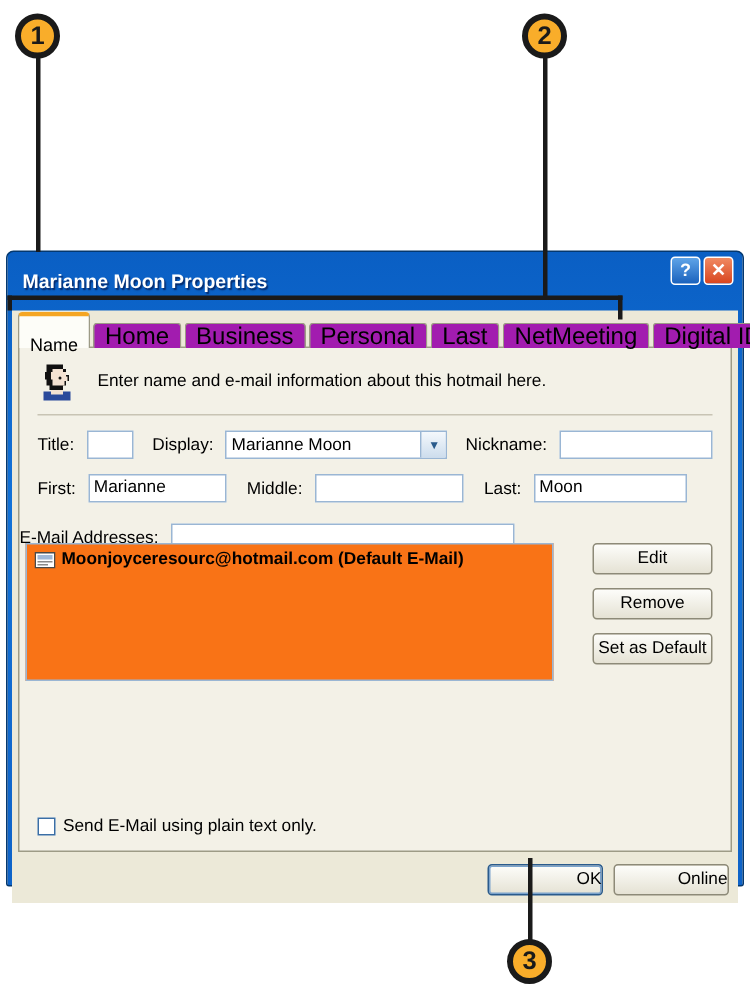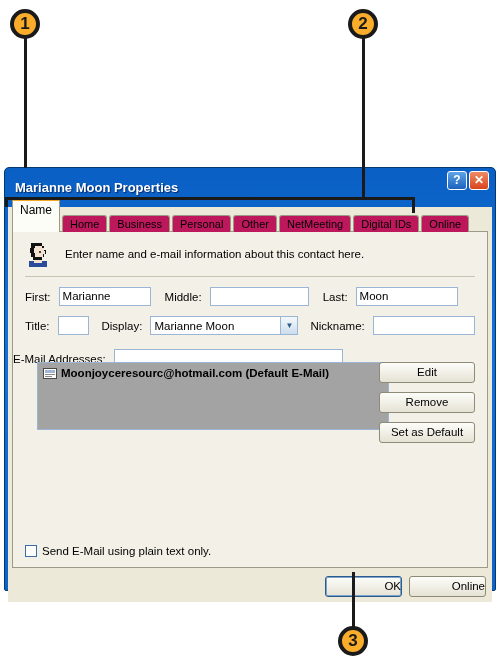--- a/index.html
+++ b/index.html
@@ -86,38 +86,38 @@
   
   .tabstrip {
     position: absolute;
     left: 4px; top: 4px; right: 4px;
     height: 21px;
     display: flex;
     align-items: flex-end;
     z-index: 3;
   }
   .tab {
-    background: #be185d;
+    background: #a21caf;
     border: 1px solid #9d9b86;
     border-bottom: none;
     border-radius: 3px 3px 0 0;
-    font-size: 11px;
+    font-size: 16px;
     color: #000;
     padding: 2px 7px 2px 7px;
     height: 17px;
     box-sizing: border-box;
     line-height: 13px;
     margin-right: 2px;
     white-space: nowrap;
   }
   .tab.active {
     background: #fdfdf8;
     border-top: 3px solid #f5a623;
-    height: 34px;
-    padding-top: 3px;
+    height: 24px;
+    padding-top: 13px;
     font-size: 12px;
     position: relative;
     z-index: 4;
   }
   .tabpanel {
     position: absolute;
     left: 4px; top: 24px; right: 4px; bottom: 34px;
     background: #f3f1e7;
     border: 1px solid #9d9b86;
     box-sizing: border-box;
@@ -166,23 +166,23 @@
     background: linear-gradient(180deg,#f4f8fc,#cddded);
     border-left: 1px solid #9ab6d4;
     display: flex; align-items: center; justify-content: center;
     color: #2a5b8c; font-size: 8px;
   }
 
   
   .email-row { display: flex; align-items: center; margin-top: 14px; font-size: 11.5px; }
   .listbox {
     position: absolute;
-    left: 24px; top: 130px;
-    width: 352px; height: 68px;
-    background: #a3a3a3;
+    left: 4px; top: 130px;
+    width: 352px; height: 92px;
+    background: #f97316;
     border: 1px solid #9ab6d4;
     box-sizing: border-box;
   }
   .list-item {
     display: flex; align-items: center;
     padding: 4px 0 0 5px;
     font-size: 11.5px;
     font-weight: bold;
     color: #000;
     white-space: nowrap;
@@ -199,21 +199,21 @@
     text-align: center;
     box-sizing: border-box;
     height: 21px;
     line-height: 19px;
   }
   .btn.disabled { color: #aaa6a0; background: #efece0; border-color: #b6b3a4; }
   .btn.default {
     border: 1px solid #2a5b8c;
     box-shadow: 0 0 0 1px #7ba3cc inset;
   }
-  .side-btn { position: absolute; right: 12px; width: 96px; }
+  .side-btn { position: absolute; right: 12px; width: 80px; }
 
   .chk-row {
     position: absolute;
     left: 12px; bottom: 10px;
     display: flex; align-items: flex-end;
     font-size: 11.5px; color: #000;
   }
   .chkbox {
     width: 12px; height: 12px;
     border: 1px solid #3a6ea5;
@@ -262,62 +262,62 @@
       </div>
     </div>
 
     <div class="client">
 
       <div class="tabstrip">
         <div class="tab active">Name</div>
         <div class="tab">Home</div>
         <div class="tab">Business</div>
         <div class="tab">Personal</div>
-        <div class="tab">Other</div>
+        <div class="tab">Last</div>
         <div class="tab">NetMeeting</div>
         <div class="tab">Digital IDs</div>
         <div class="tab">Online</div>
       </div>
 
       <div class="tabpanel">
 
         <div class="hdr">
           <div class="person-icon">
             <svg width="26" height="28" viewBox="0 0 26 28">
               <path d="M6 3 h11 v3 h2 v4 h2 v4 h-2 v3 h-2 v3 h-9 v-3 h-2 v-4 h-1 v-5 h1 z" fill="#111111"></path>
               <path d="M10 6 h7 v2 h2 v3 h1 v3 h-2 v3 h-8 v-4 h-1 v-5 h1 z" fill="#f3e2d2"></path>
               <path d="M4 21 h18 v6 h-18 z" fill="#2b4a9b"></path>
               <path d="M9 20 h8 v3 h-8 z" fill="#f3e2d2"></path>
               <circle cx="15" cy="12" r="1" fill="#111111"></circle>
             </svg>
           </div>
-          <div class="hdr-text">Enter name and e-mail information about this contact here.</div>
+          <div class="hdr-text">Enter name and e-mail information about this hotmail here.</div>
         </div>
 
         <div class="divider"></div>
-
-        <div class="field-row">
-          <span class="lbl">First:</span>
-          <div class="txt" style="width:92px; margin-left:8px;">Marianne</div>
-          <span class="lbl" style="margin-left:14px;">Middle:</span>
-          <div class="txt" style="width:99px; margin-left:8px;"></div>
-          <span class="lbl" style="margin-left:14px;">Last:</span>
-          <div class="txt" style="width:102px; margin-left:8px;">Moon</div>
-        </div>
 
         <div class="field-row">
           <span class="lbl">Title:</span>
           <div class="txt" style="width:31px; margin-left:8px;"></div>
           <span class="lbl" style="margin-left:13px;">Display:</span>
           <div class="combo" style="width:148px; margin-left:8px;">
             <span>Marianne Moon</span>
             <span class="combo-arrow">▼</span>
           </div>
           <span class="lbl" style="margin-left:12px;">Nickname:</span>
           <div class="txt" style="width:102px; margin-left:8px;"></div>
+        </div>
+
+        <div class="field-row">
+          <span class="lbl">First:</span>
+          <div class="txt" style="width:92px; margin-left:8px;">Marianne</div>
+          <span class="lbl" style="margin-left:14px;">Middle:</span>
+          <div class="txt" style="width:99px; margin-left:8px;"></div>
+          <span class="lbl" style="margin-left:14px;">Last:</span>
+          <div class="txt" style="width:102px; margin-left:8px;">Moon</div>
         </div>
 
         <div class="email-row">
           <span class="lbl">E-Mail Addresses:</span>
           <div class="txt" style="width:229px; margin-left:8px;"></div>
         </div>
 
         <div class="listbox">
           <div class="list-item">
             <span class="mail-icon">

